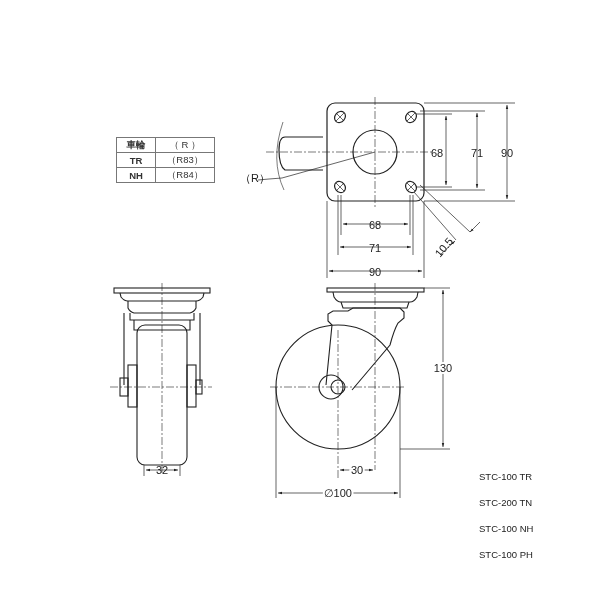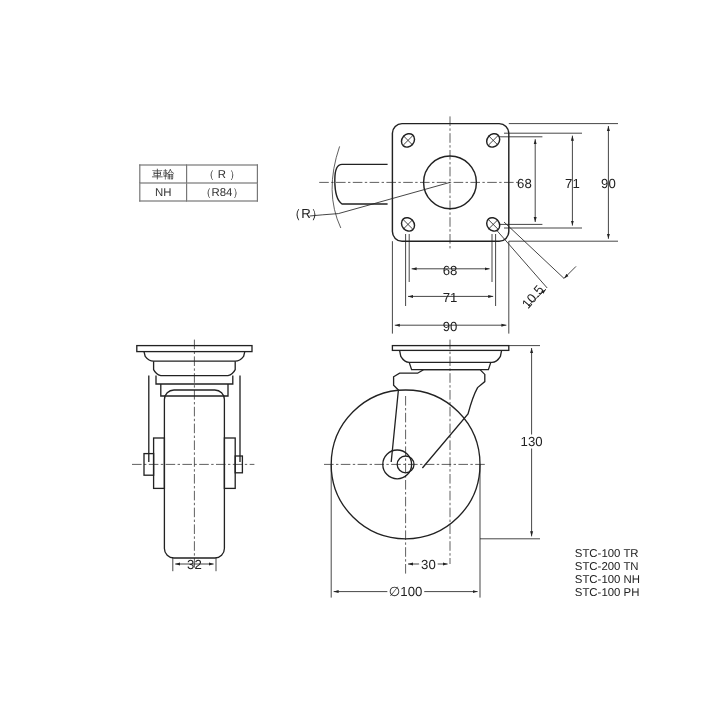--- a/index.html
+++ b/index.html
@@ -2,24 +2,24 @@
 <html><head>
 <meta charset="utf-8">
 <style>
   html, body { margin: 0; padding: 0; background: #ffffff; }
   body { width: 600px; height: 600px; position: relative; overflow: hidden;
          font-family: "Liberation Sans", sans-serif; color: #222; }
   svg { position: absolute; left: 0; top: 0; }
   .spec-table { position: absolute; left: 116px; top: 137px; border-collapse: collapse;
                 font-size: 9.5px; color: #333; }
   .spec-table td { border: 1px solid #777; height: 14px; padding: 0; text-align: center; }
-  .spec-table td.c1 { width: 38px; }
+  .spec-table td.c1 { width: 38px; font-weight: bold; }
   .spec-table td.c2 { width: 58px; }
   .models { position: absolute; left: 479px; top: 456px; font-size: 9.5px; line-height: 11px; color: #222; }
-  .models div { white-space: nowrap; }
+  .models div { white-space: nowrap; margin-top: 15px; }
   .dim { font-family: "Liberation Sans", sans-serif; font-size: 11px; fill: #222; }
 </style>
 </head>
 <body>
 
 <svg width="600" height="600" viewBox="0 0 600 600">
   <defs>
     <marker id="arr" viewBox="0 0 10 10" refX="10" refY="5" markerWidth="6" markerHeight="6" orient="auto-start-reverse">
       <path d="M0,2 L10,5 L0,8 z" fill="#222"></path>
     </marker>
@@ -131,20 +131,24 @@
   <text class="dim" x="338" y="497" text-anchor="middle" style="paint-order:stroke;stroke:#fff;stroke-width:4px;">∅100</text>
 </svg>
 
 <table class="spec-table">
   <tbody>
       <tr>
     <td class="c1">車輪</td>
     <td class="c2">（ R ）</td>
   </tr>
   <tr>
+    <td class="c1">TR</td>
+    <td class="c2">（R83）</td>
+  </tr>
+  <tr>
     <td class="c1">NH</td>
     <td class="c2">（R84）</td>
   </tr>
 </tbody>
   </table>
 
 <div class="models">
   <div>STC-100 TR</div>
   <div>STC-200 TN</div>
   <div>STC-100 NH</div>

